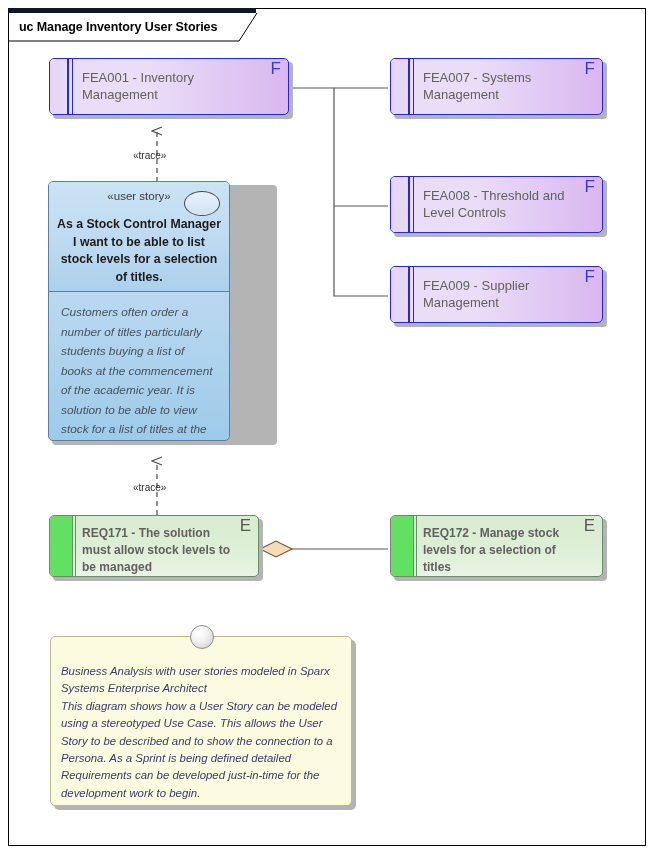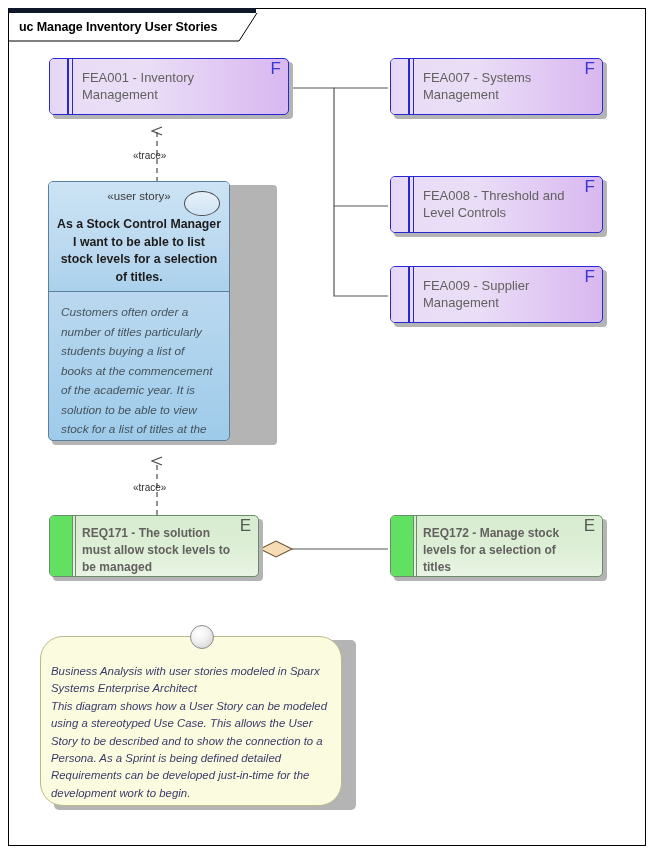--- a/index.html
+++ b/index.html
@@ -355,19 +355,19 @@
   </div>
 
   <div class="shadow" style="left:394px; top:519px; width:213px; height:62px;"></div>
   <div class="requirement" style="left:390px; top:515px; width:213px; height:62px;">
     <div class="band"></div>
     <div class="marker">E</div>
     <div class="rtitle">REQ172 - Manage stock levels for a selection of titles</div>
   </div>
 
   <div class="shadow" style="left:54px; top:640px; width:302px; height:170px; border-radius:5px;"></div>
-  <div class="note" style="left:40px; top:636px; width:302px; height:170px;border-radius:23px;">
+  <div class="note" style="left:50px; top:636px; width:302px; height:170px;">
     <div class="note-text">Business Analysis with user stories modeled in Sparx Systems Enterprise Architect
 This diagram shows how a User Story can be modeled using a stereotyped Use Case. This allows the User Story to be described and to show the connection to a Persona. As a Sprint is being defined detailed Requirements can be developed just-in-time for the development work to begin.</div>
   </div>
   <div class="note-anchor" style="left:190px; top:625px;"></div>
 
 </div>
 
 </body></html>

